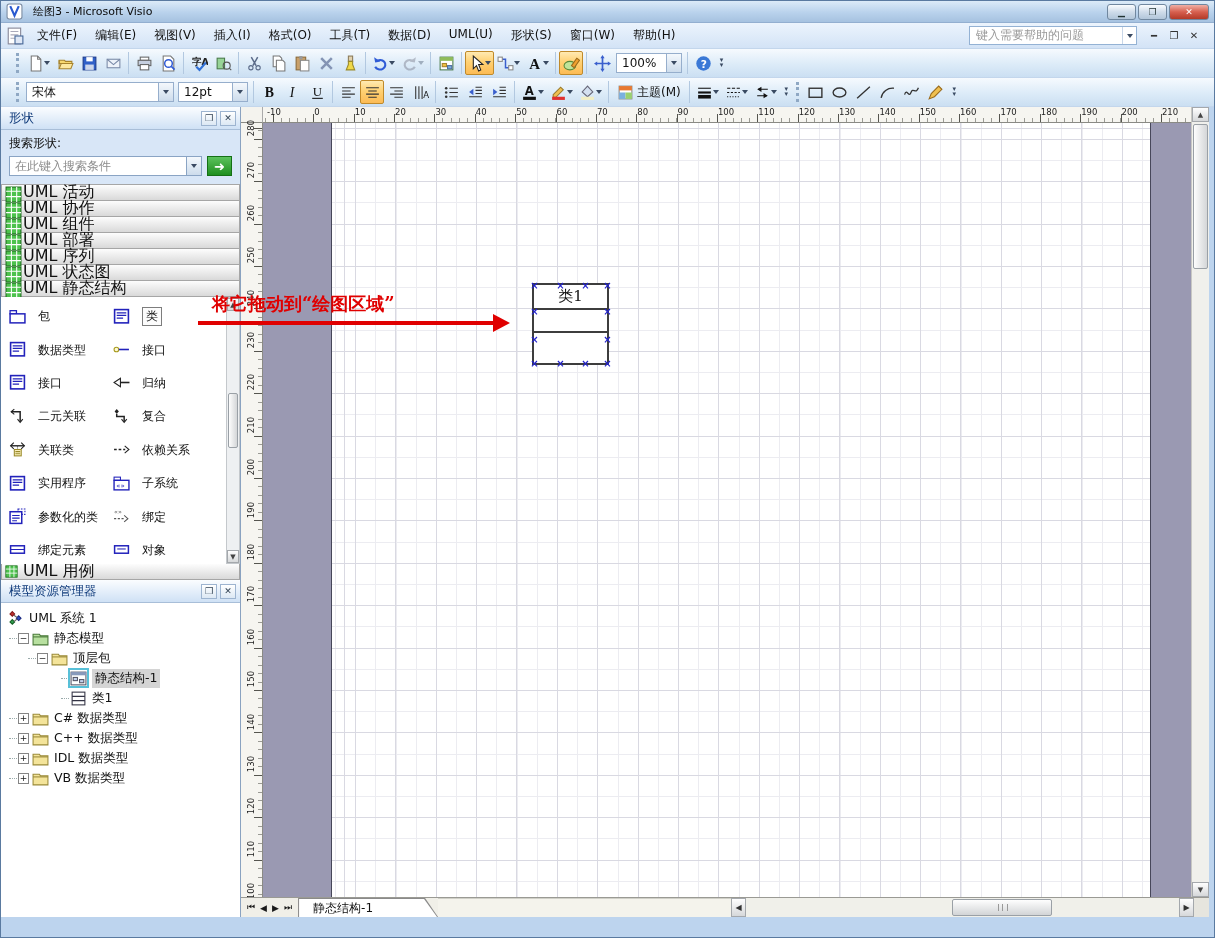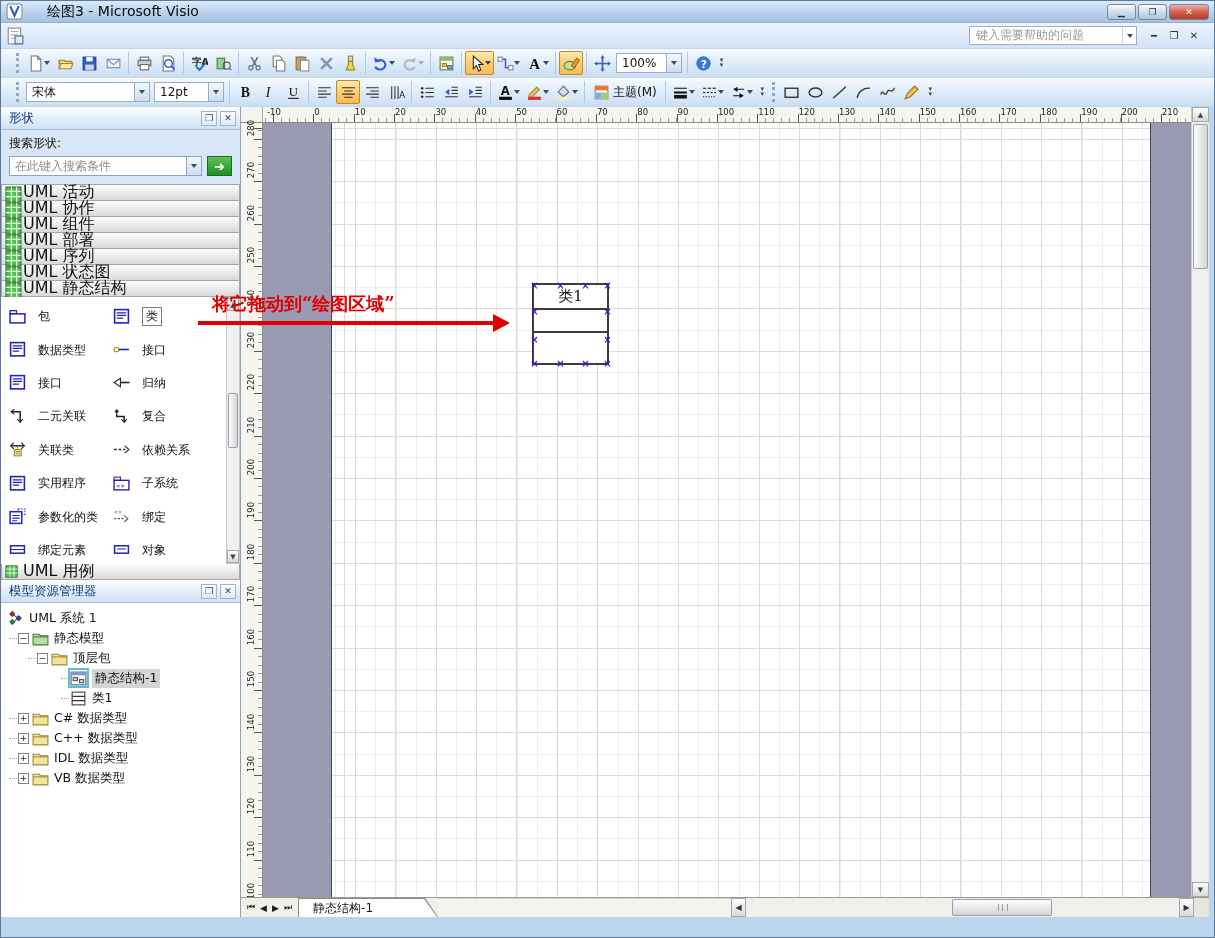--- a/index.html
+++ b/index.html
@@ -1,21 +1,21 @@
 <!DOCTYPE html>
 <html><head>
 <meta charset="utf-8">
 <style>
   *{box-sizing:border-box;margin:0;padding:0;}
   body{margin:0;background:#444;font-family:"DejaVu Sans","Liberation Sans",sans-serif;}
   .window{position:relative;width:1215px;height:938px;background:#bdd4ee;overflow:hidden;font-size:12px;color:#111;border:1px solid #5a7aa0;}
 
   
   .titlebar{height:22px;display:flex;align-items:center;padding:0 5px;background:linear-gradient(#dcebf8,#b9d2ec 55%,#a6c2e0);border-bottom:1px solid #93afd0;}
-  .titlebar .title{margin-left:24px;font-size:14px;color:#0a0a0a;}
+  .titlebar .title{margin-left:10px;font-size:11px;color:#0a0a0a;}
   .winbtns{margin-left:auto;display:flex;gap:2px;}
   .wbtn{width:29px;height:16px;border:1px solid #70879f;border-radius:3px;background:linear-gradient(#fafcfe,#cfdcea 50%,#b2c6da);display:flex;align-items:center;justify-content:center;font-size:9px;color:#233;}
   .wbtn.close{width:40px;background:linear-gradient(#f0b0a6,#d65f4e 50%,#b33a28);color:#fff;font-weight:bold;}
 
   
   .menubar{height:26px;display:flex;align-items:center;background:linear-gradient(#ecf4fd,#d3e3f6);padding:0 5px;border-bottom:1px solid #c3d6ec;}
   .menubar .appicon{width:18px;height:18px;margin-right:4px;}
   .menu-item{padding:4px 9px;white-space:nowrap;cursor:default;}
   .help-search{margin-left:auto;width:168px;height:19px;background:#fff;border:1px solid #94b2d4;display:flex;align-items:center;padding-left:6px;color:#999;overflow:hidden;white-space:nowrap;}
   .help-search .cb{margin-left:auto;width:14px;height:100%;display:flex;align-items:center;justify-content:center;border-left:1px solid #c8d6e8;}
@@ -136,20 +136,33 @@
       <div class="wbtn close">✕</div>
     </div>
   </div>
 
   <div class="menubar">
     <svg class="appicon" viewBox="0 0 16 16">
         <rect x="2" y="1" width="11" height="14" fill="#fff" stroke="#8a8a9a"></rect>
         <path d="M4 4h7M4 7h7M4 10h5" stroke="#aab" fill="none"></path>
         <rect x="8" y="8" width="7" height="7" fill="#dfe8f6" stroke="#4a6a9a"></rect>
       </svg>
+    <nav id="menus" style="display:flex;">
+        <span class="menu-item">文件(F)</span>
+        <span class="menu-item">编辑(E)</span>
+        <span class="menu-item">视图(V)</span>
+        <span class="menu-item">插入(I)</span>
+        <span class="menu-item">格式(O)</span>
+        <span class="menu-item">工具(T)</span>
+        <span class="menu-item">数据(D)</span>
+        <span class="menu-item">UML(U)</span>
+        <span class="menu-item">形状(S)</span>
+        <span class="menu-item">窗口(W)</span>
+        <span class="menu-item">帮助(H)</span>
+      </nav>
     <div class="help-search">
       <span>键入需要帮助的问题</span>
       <span class="cb">
           <span class="arr-dn"></span>
         </span>
     </div>
     <div class="minibtns">
       <span class="minibtn">━</span>
       <span class="minibtn">❐</span>
       <span class="minibtn">✕</span>
@@ -359,21 +372,21 @@
           <svg class="icon16" viewBox="0 0 16 16">
             <circle cx="8" cy="8" r="6.8" fill="#3a78d6"></circle>
             <text x="5.4" y="12" font-size="10" font-weight="bold" fill="#fff">?</text>
           </svg>
         </span>
       </div>
       <div class="topt">▾<br>▾</div>
     </div>
   <div class="toolbar" id="fmt-toolbar">
       <div class="tgrip"></div>
-      <div class="tcombo" style="width: 124px; align-items: center;">
+      <div class="tcombo" style="width: 148px; align-items: center;">
         <span>宋体</span>
         <span class="cb">
           <span class="arr-dn"></span>
         </span>
       </div>
       <div class="tcombo" style="width: 70px;">
         <span>12pt</span>
         <span class="cb">
           <span class="arr-dn"></span>
         </span>

